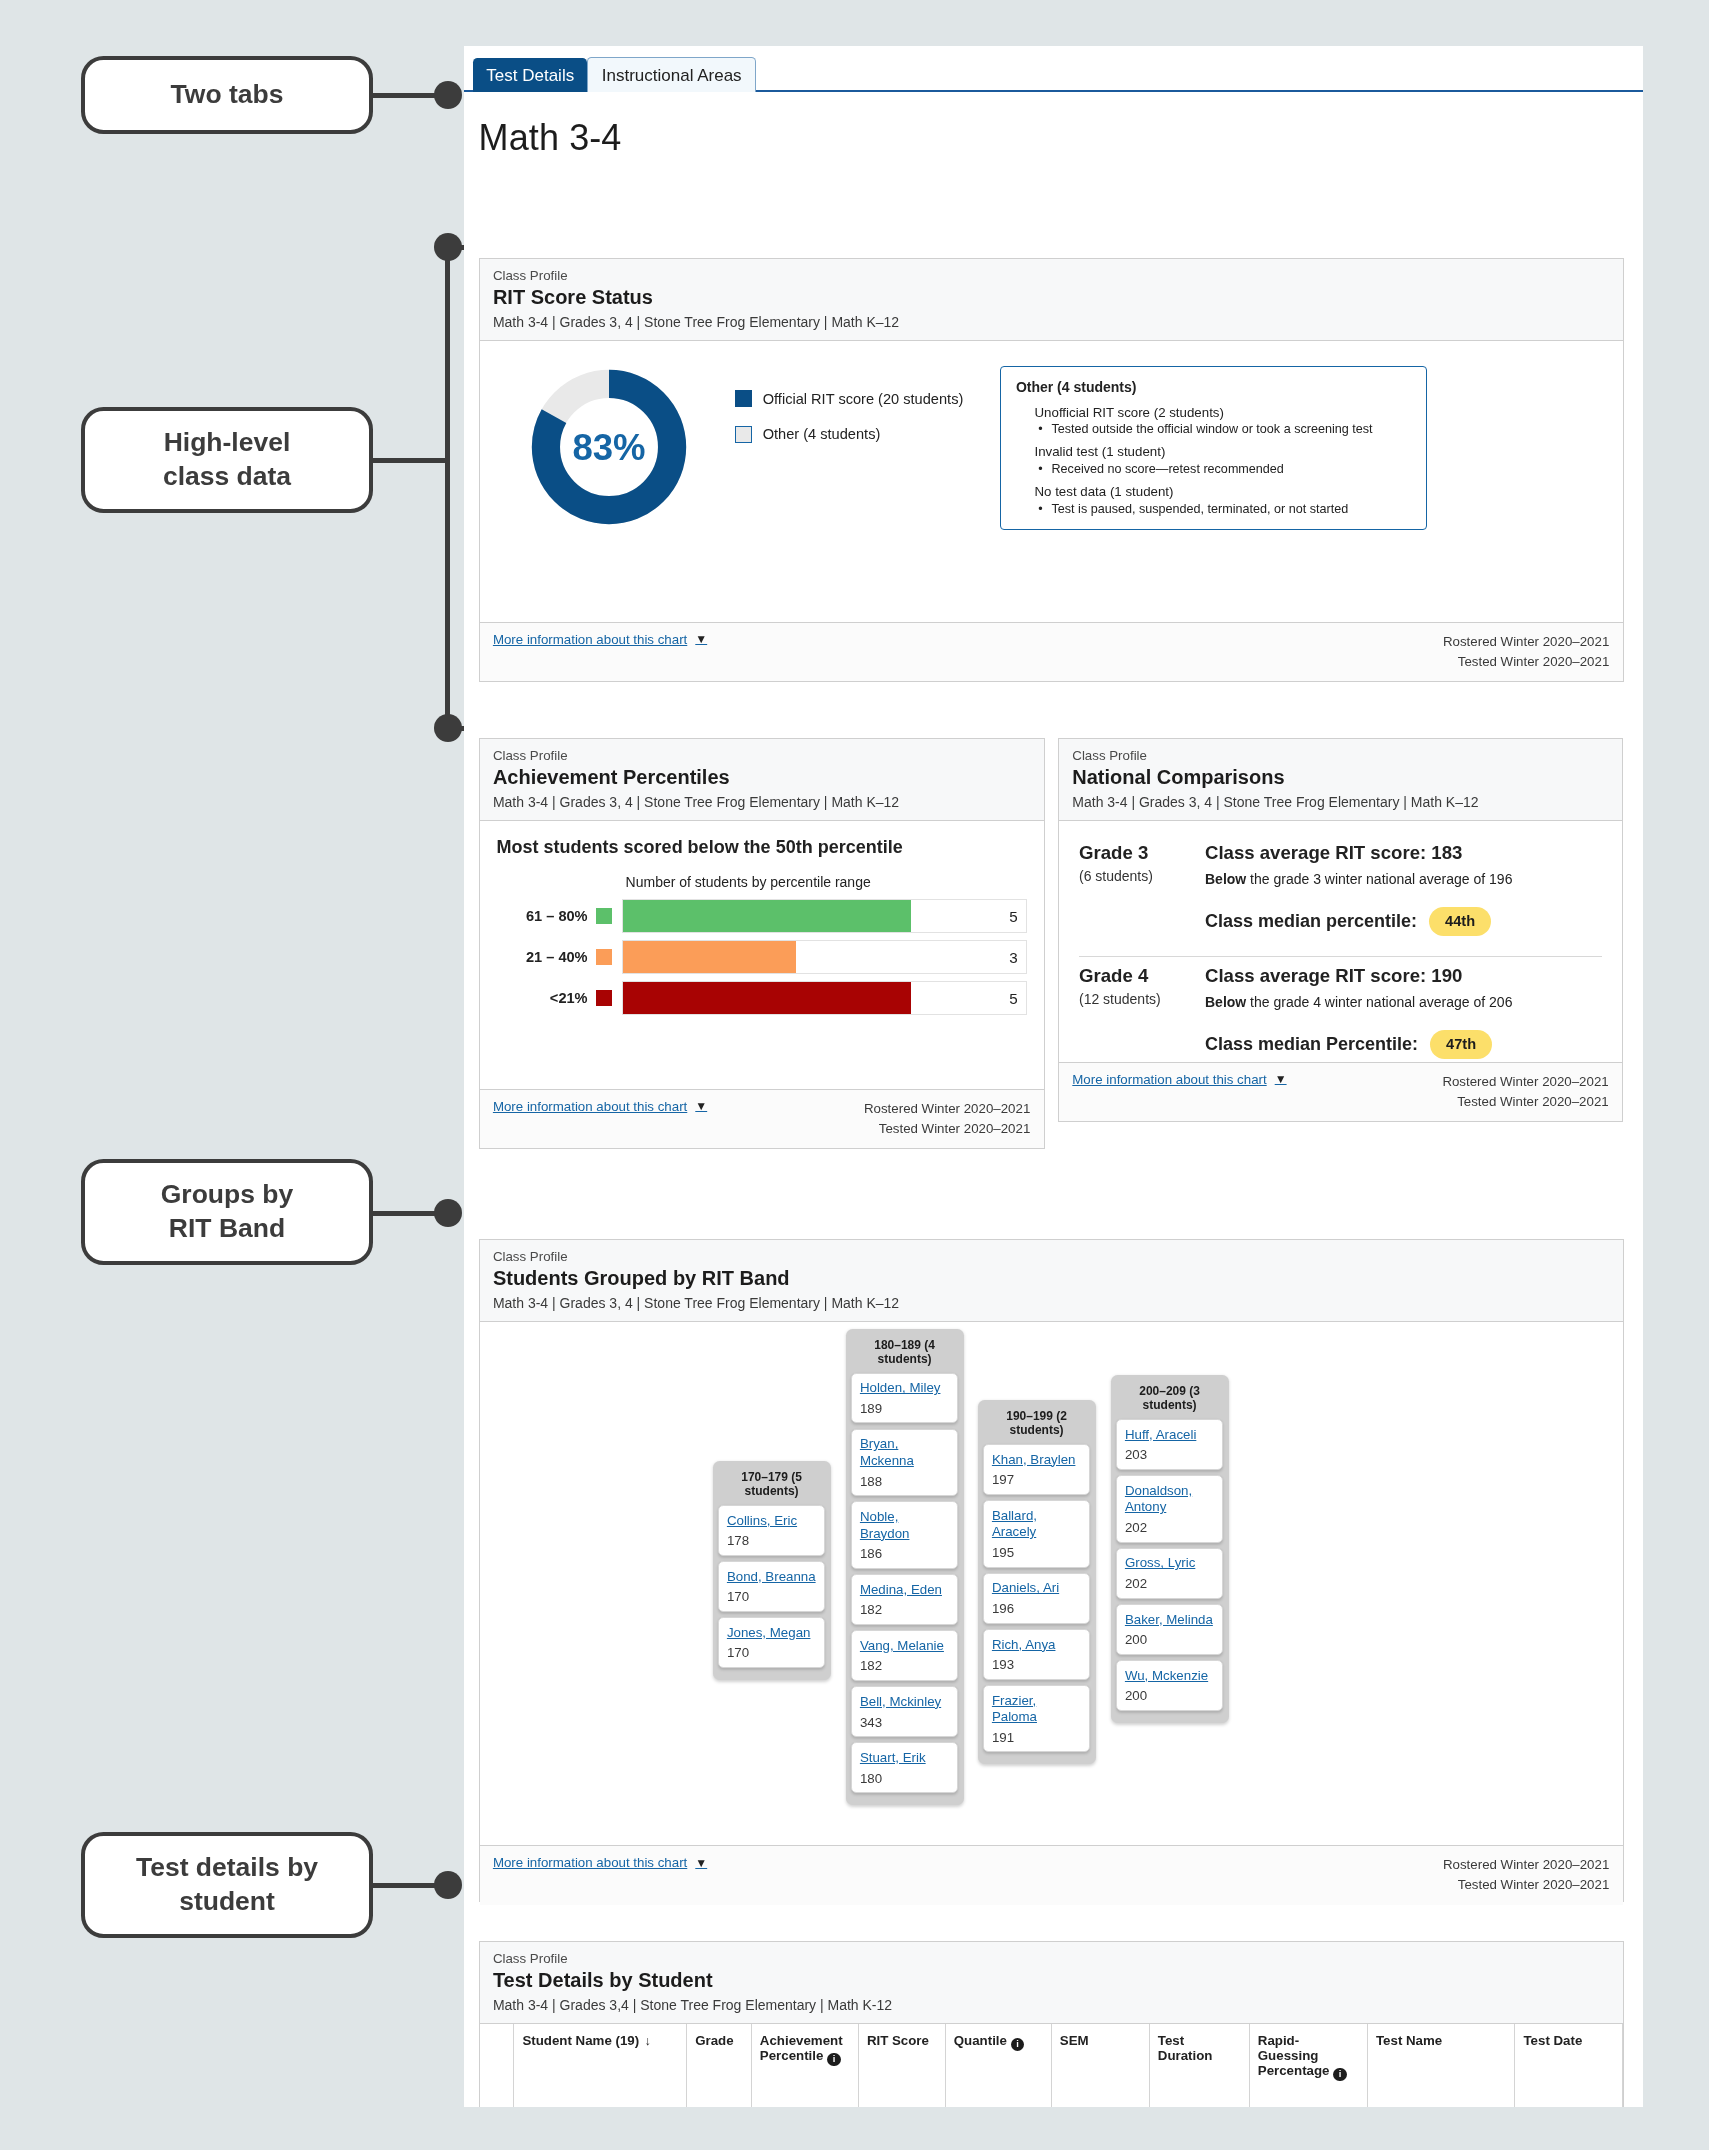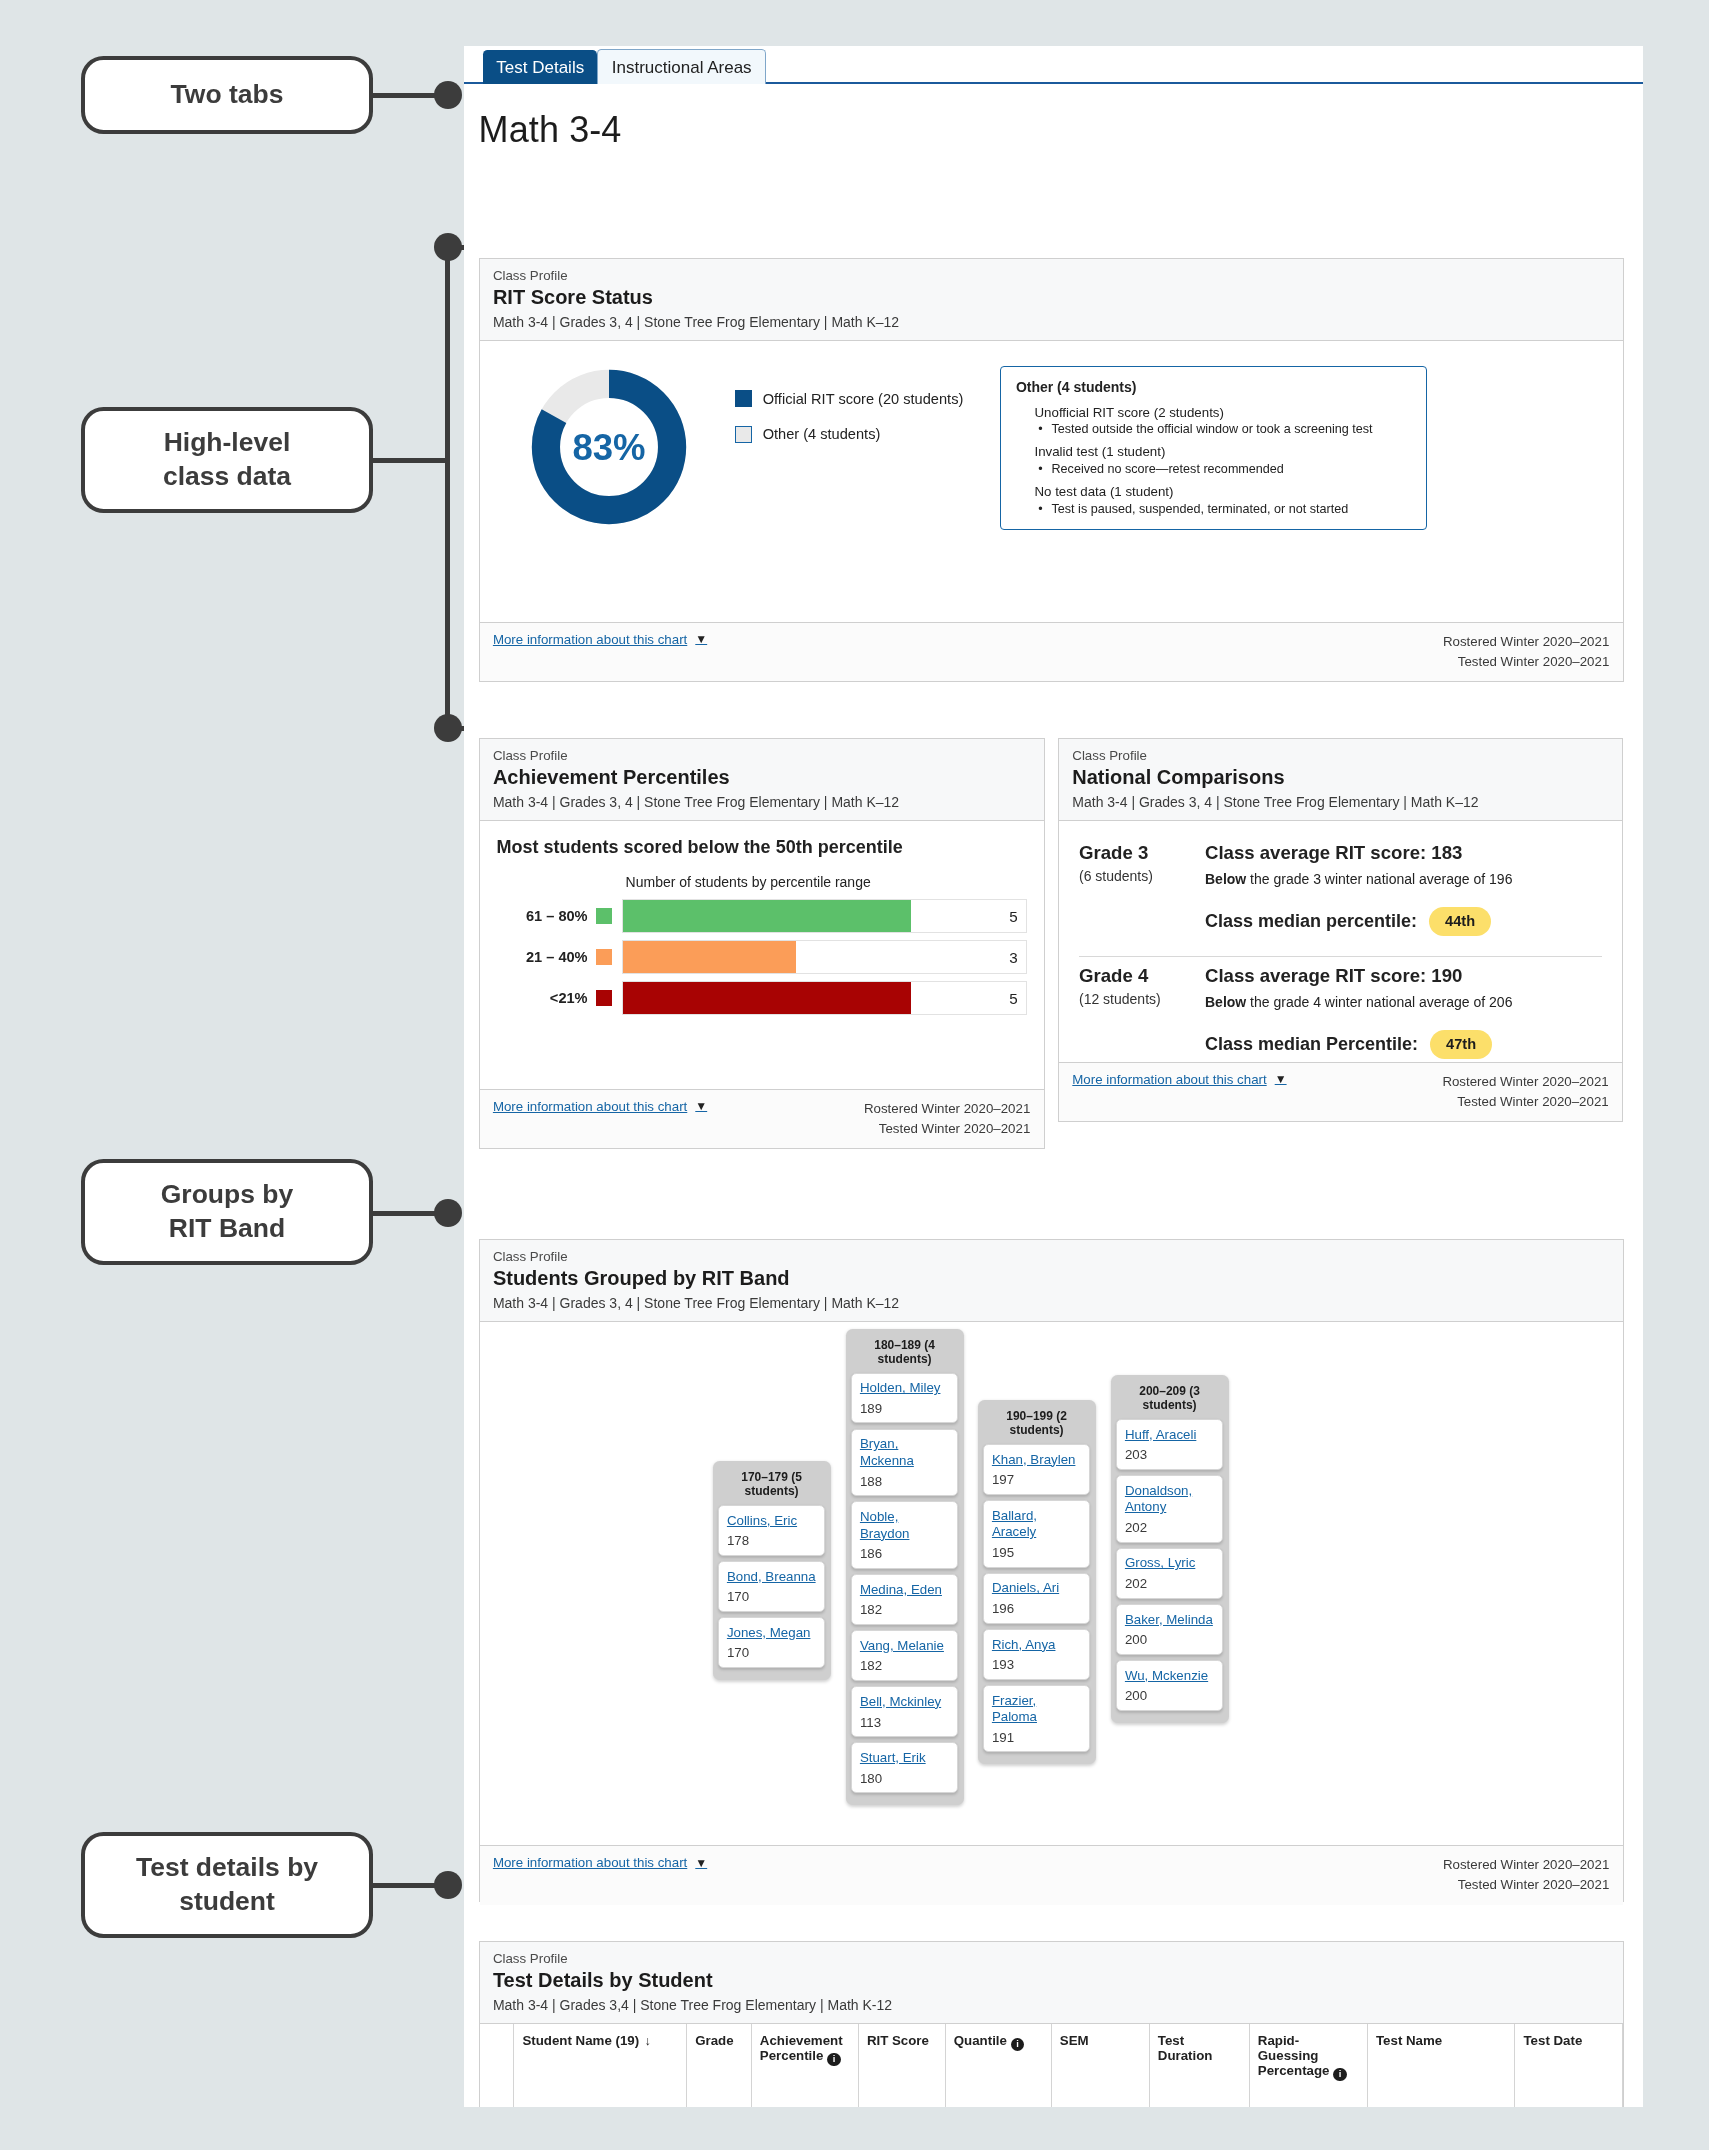--- a/index.html
+++ b/index.html
@@ -39,22 +39,22 @@
     position: absolute;
     left: 464px; top: 46px;
     width: 1179px; height: 2061px;
     background: #ffffff;
     overflow: hidden;
   }
 
   
   .tabbar {
     position: relative;
-    height: 38px;
-    padding-left: 19px;
+    height: 46px;
+    padding-left: 9px;
     border-bottom: 2px solid #1b5a9c;
     display: flex; align-items: flex-end;
   }
   .tab {
     font-size: 17px;
     padding: 8.6px 13.3px 8px 13.3px;
     border-radius: 4.6px 4.6px 0 0;
     line-height: 1;
     position: relative;
     top: 2px;
@@ -442,21 +442,21 @@
           <div class="stu-card">
             <a class="stu-name">Medina, Eden</a>
             <div class="stu-score">182</div>
           </div>
           <div class="stu-card">
             <a class="stu-name">Vang, Melanie</a>
             <div class="stu-score">182</div>
           </div>
           <div class="stu-card">
             <a class="stu-name">Bell, Mckinley</a>
-            <div class="stu-score">113</div>
+            <div class="stu-score">343</div>
           </div>
           <div class="stu-card">
             <a class="stu-name">Stuart, Erik</a>
             <div class="stu-score">180</div>
           </div>
         </div>
         <div class="band-col" style="left: 498px; top: 78px;">
           <div class="band-col-head">190–199 (2 students)</div>
           <div class="stu-card">
             <a class="stu-name">Khan, Braylen</a>

